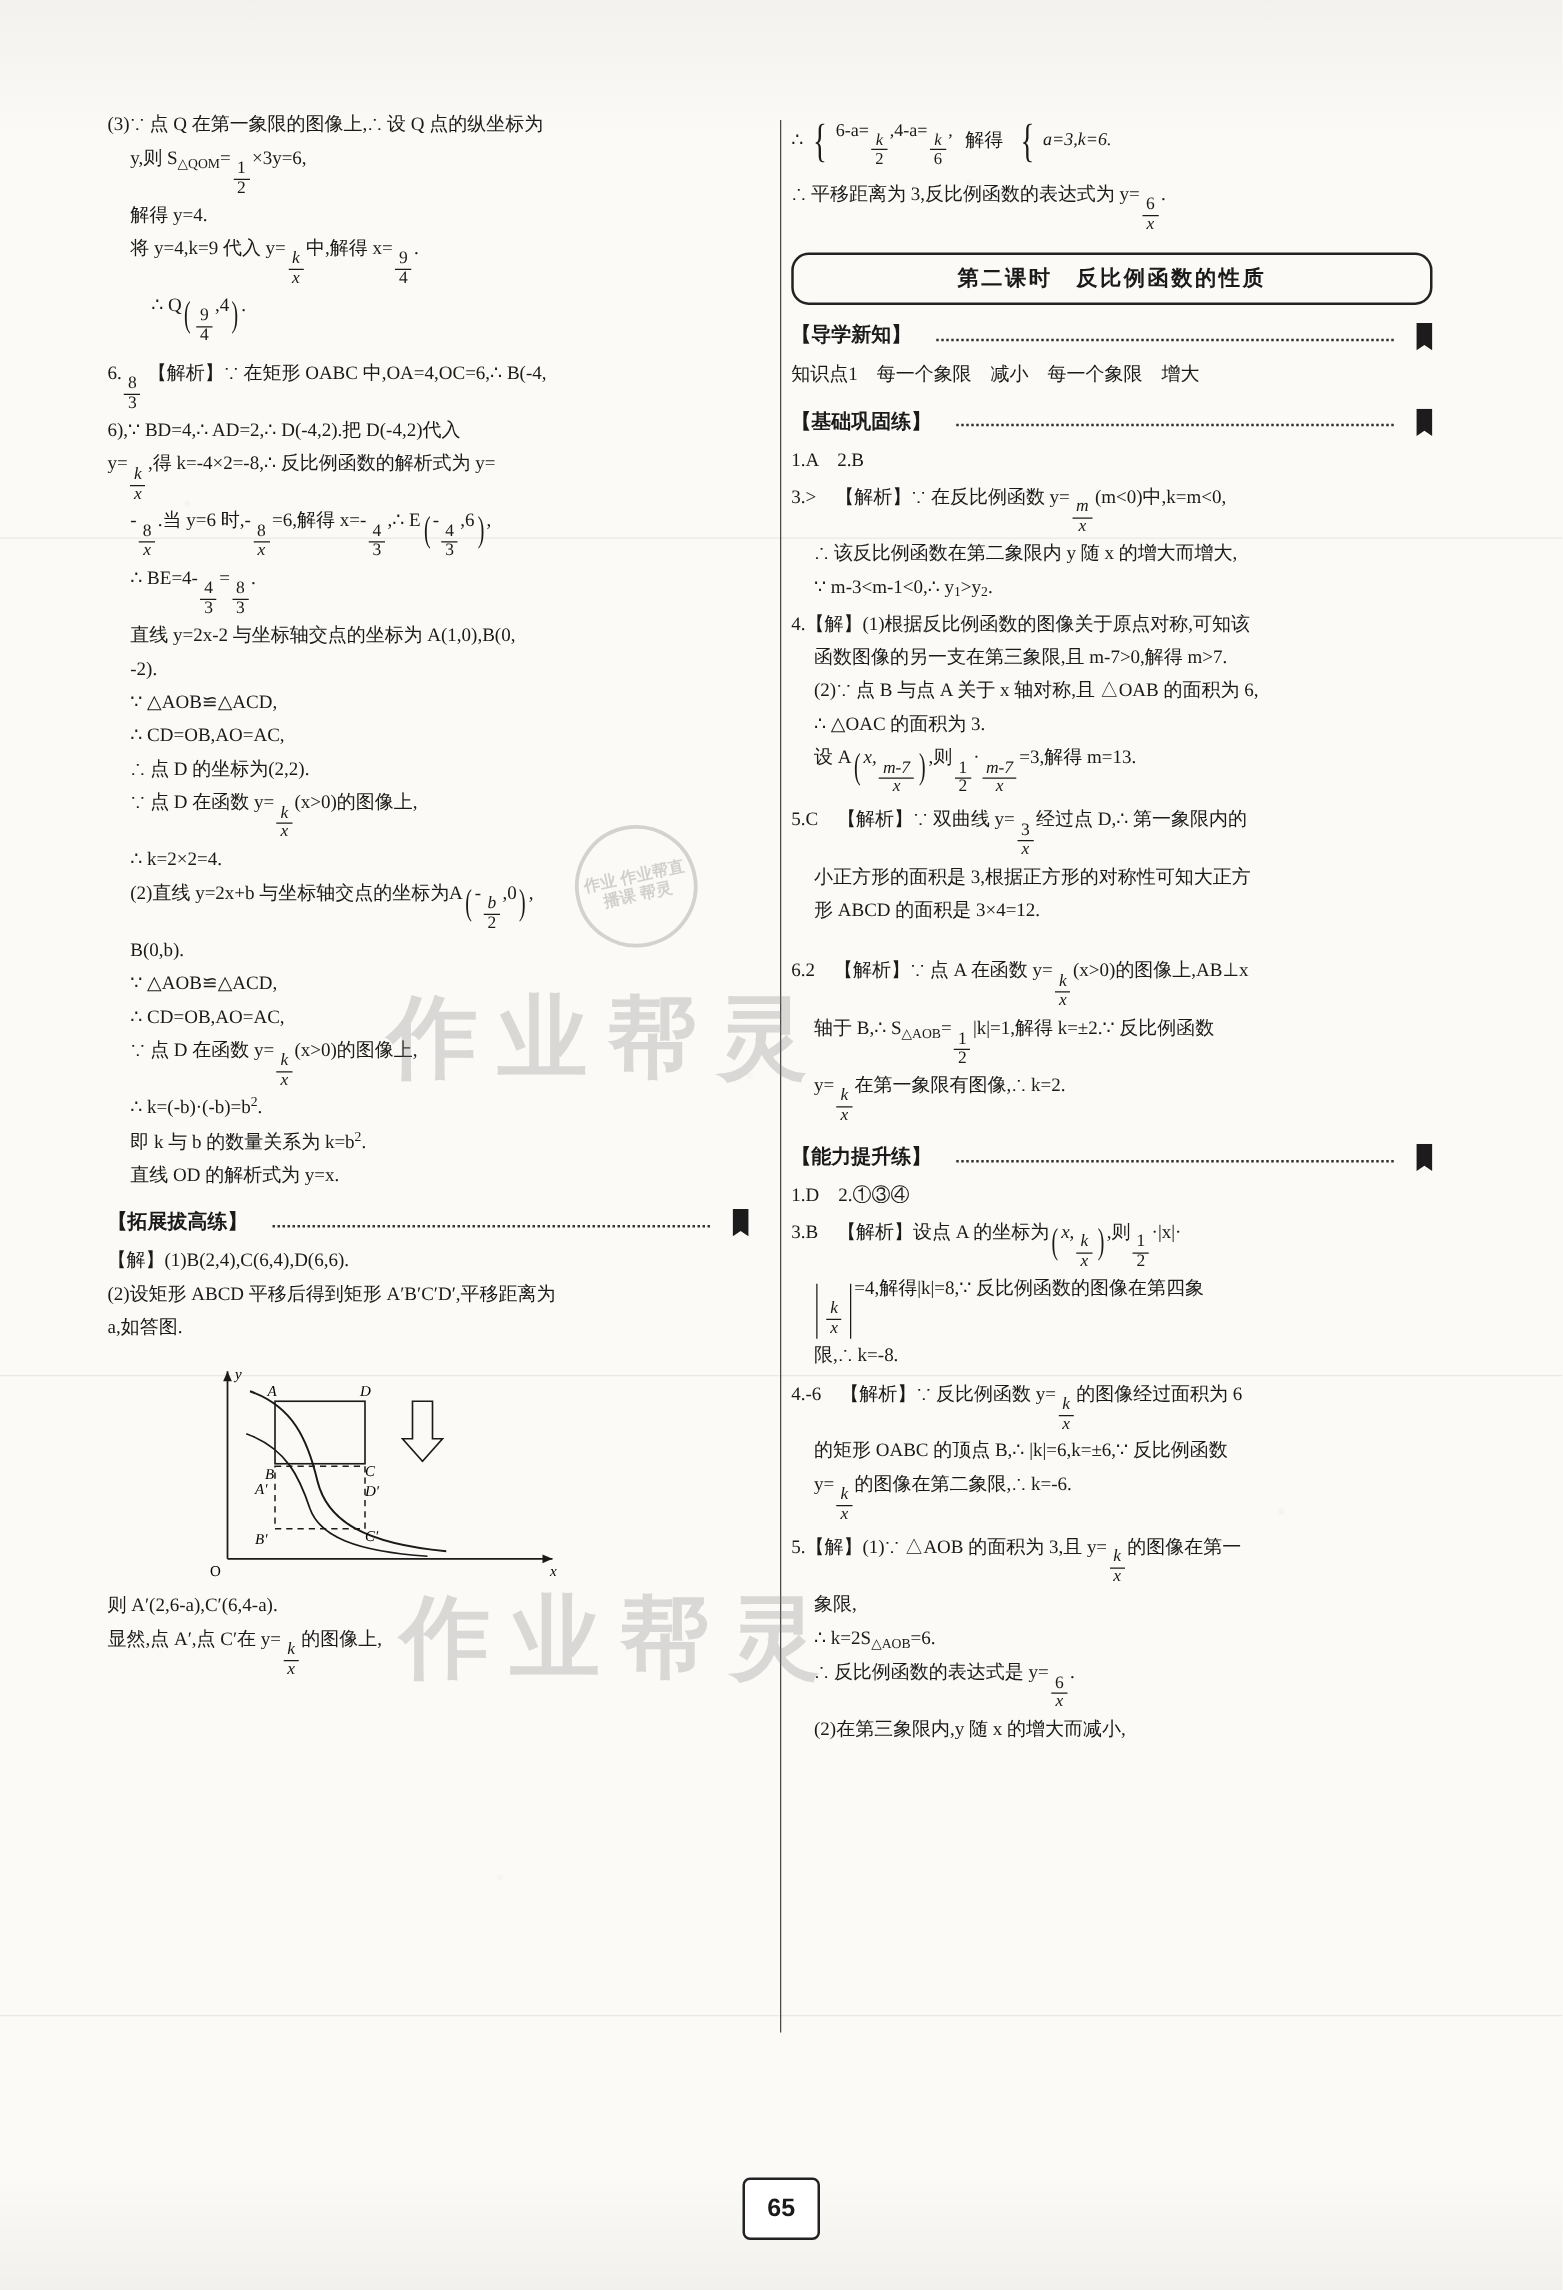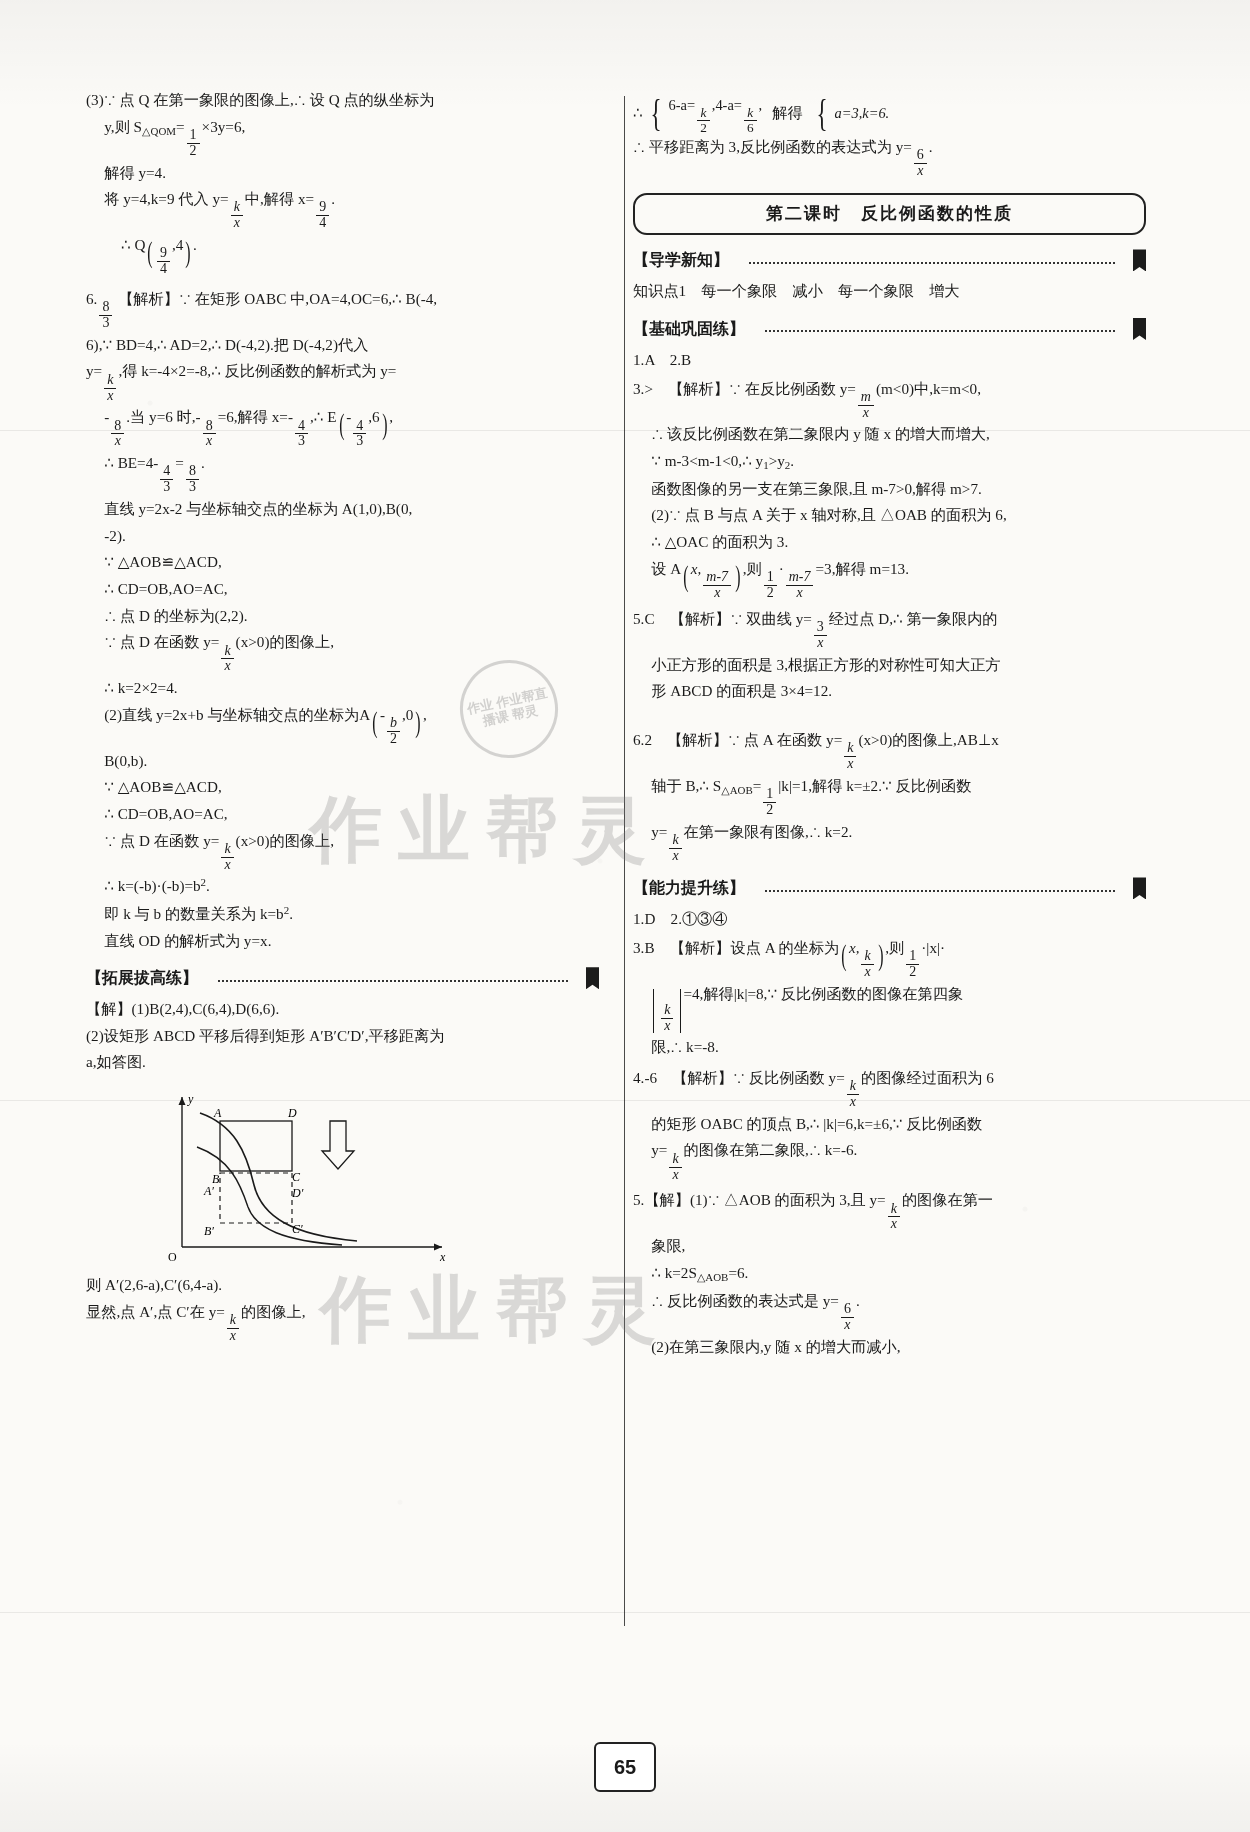--- a/index.html
+++ b/index.html
@@ -330,21 +330,21 @@
               </span><span>,</span></span>
         </span>
         <span style="margin:0 6px">解得</span>
         <span class="brace">{</span>
         <span class="sys" style="line-height:1.5">
           <span class="it">a=3,</span>
           <span class="it">k=6.</span>
         </span>
       </div>
 
-      <p style="">
+      <p style="margin-top:10px">
         <span>∴ 平移距离为 3,反比例函数的表达式为 y=</span><span class="frac">
             <span class="num">6</span>
             <span class="den it">x</span>
           </span><span>.</span>
       </p>
 
       <div class="sec-title">第二课时　反比例函数的性质</div>
 
       <div class="hdr">
         <span>【导学新知】</span>
@@ -364,20 +364,21 @@
         <span>3.&gt;　【解析】∵ 在反比例函数 y=</span><span class="frac">
             <span class="num it">m</span>
             <span class="den it">x</span>
           </span><span>(m&lt;0)中,k=m&lt;0,</span>
       </p>
       <p class="ind">∴ 该反比例函数在第二象限内 y 随 x 的增大而增大,</p>
       <p class="ind">
         <span>∵ m-3&lt;m-1&lt;0,∴ y</span><span class="sub">1</span><span>&gt;y</span><span class="sub">2</span><span>.</span>
       </p>
 
+      <p style="margin-top:4px">4.【解】(1)根据反比例函数的图像关于原点对称,可知该</p>
       <p class="ind">函数图像的另一支在第三象限,且 m-7&gt;0,解得 m&gt;7.</p>
       <p class="ind">(2)∵ 点 B 与点 A 关于 x 轴对称,且 △OAB 的面积为 6,</p>
       <p class="ind">∴ △OAC 的面积为 3.</p>
       <p class="ind">
         <span>设 A</span><span class="bigpar">(</span><span class="it">x,</span><span class="frac">
             <span class="num it">m-7</span>
             <span class="den it">x</span>
           </span><span class="bigpar">)</span><span>,则</span><span class="frac">
             <span class="num">1</span>
             <span class="den">2</span>

